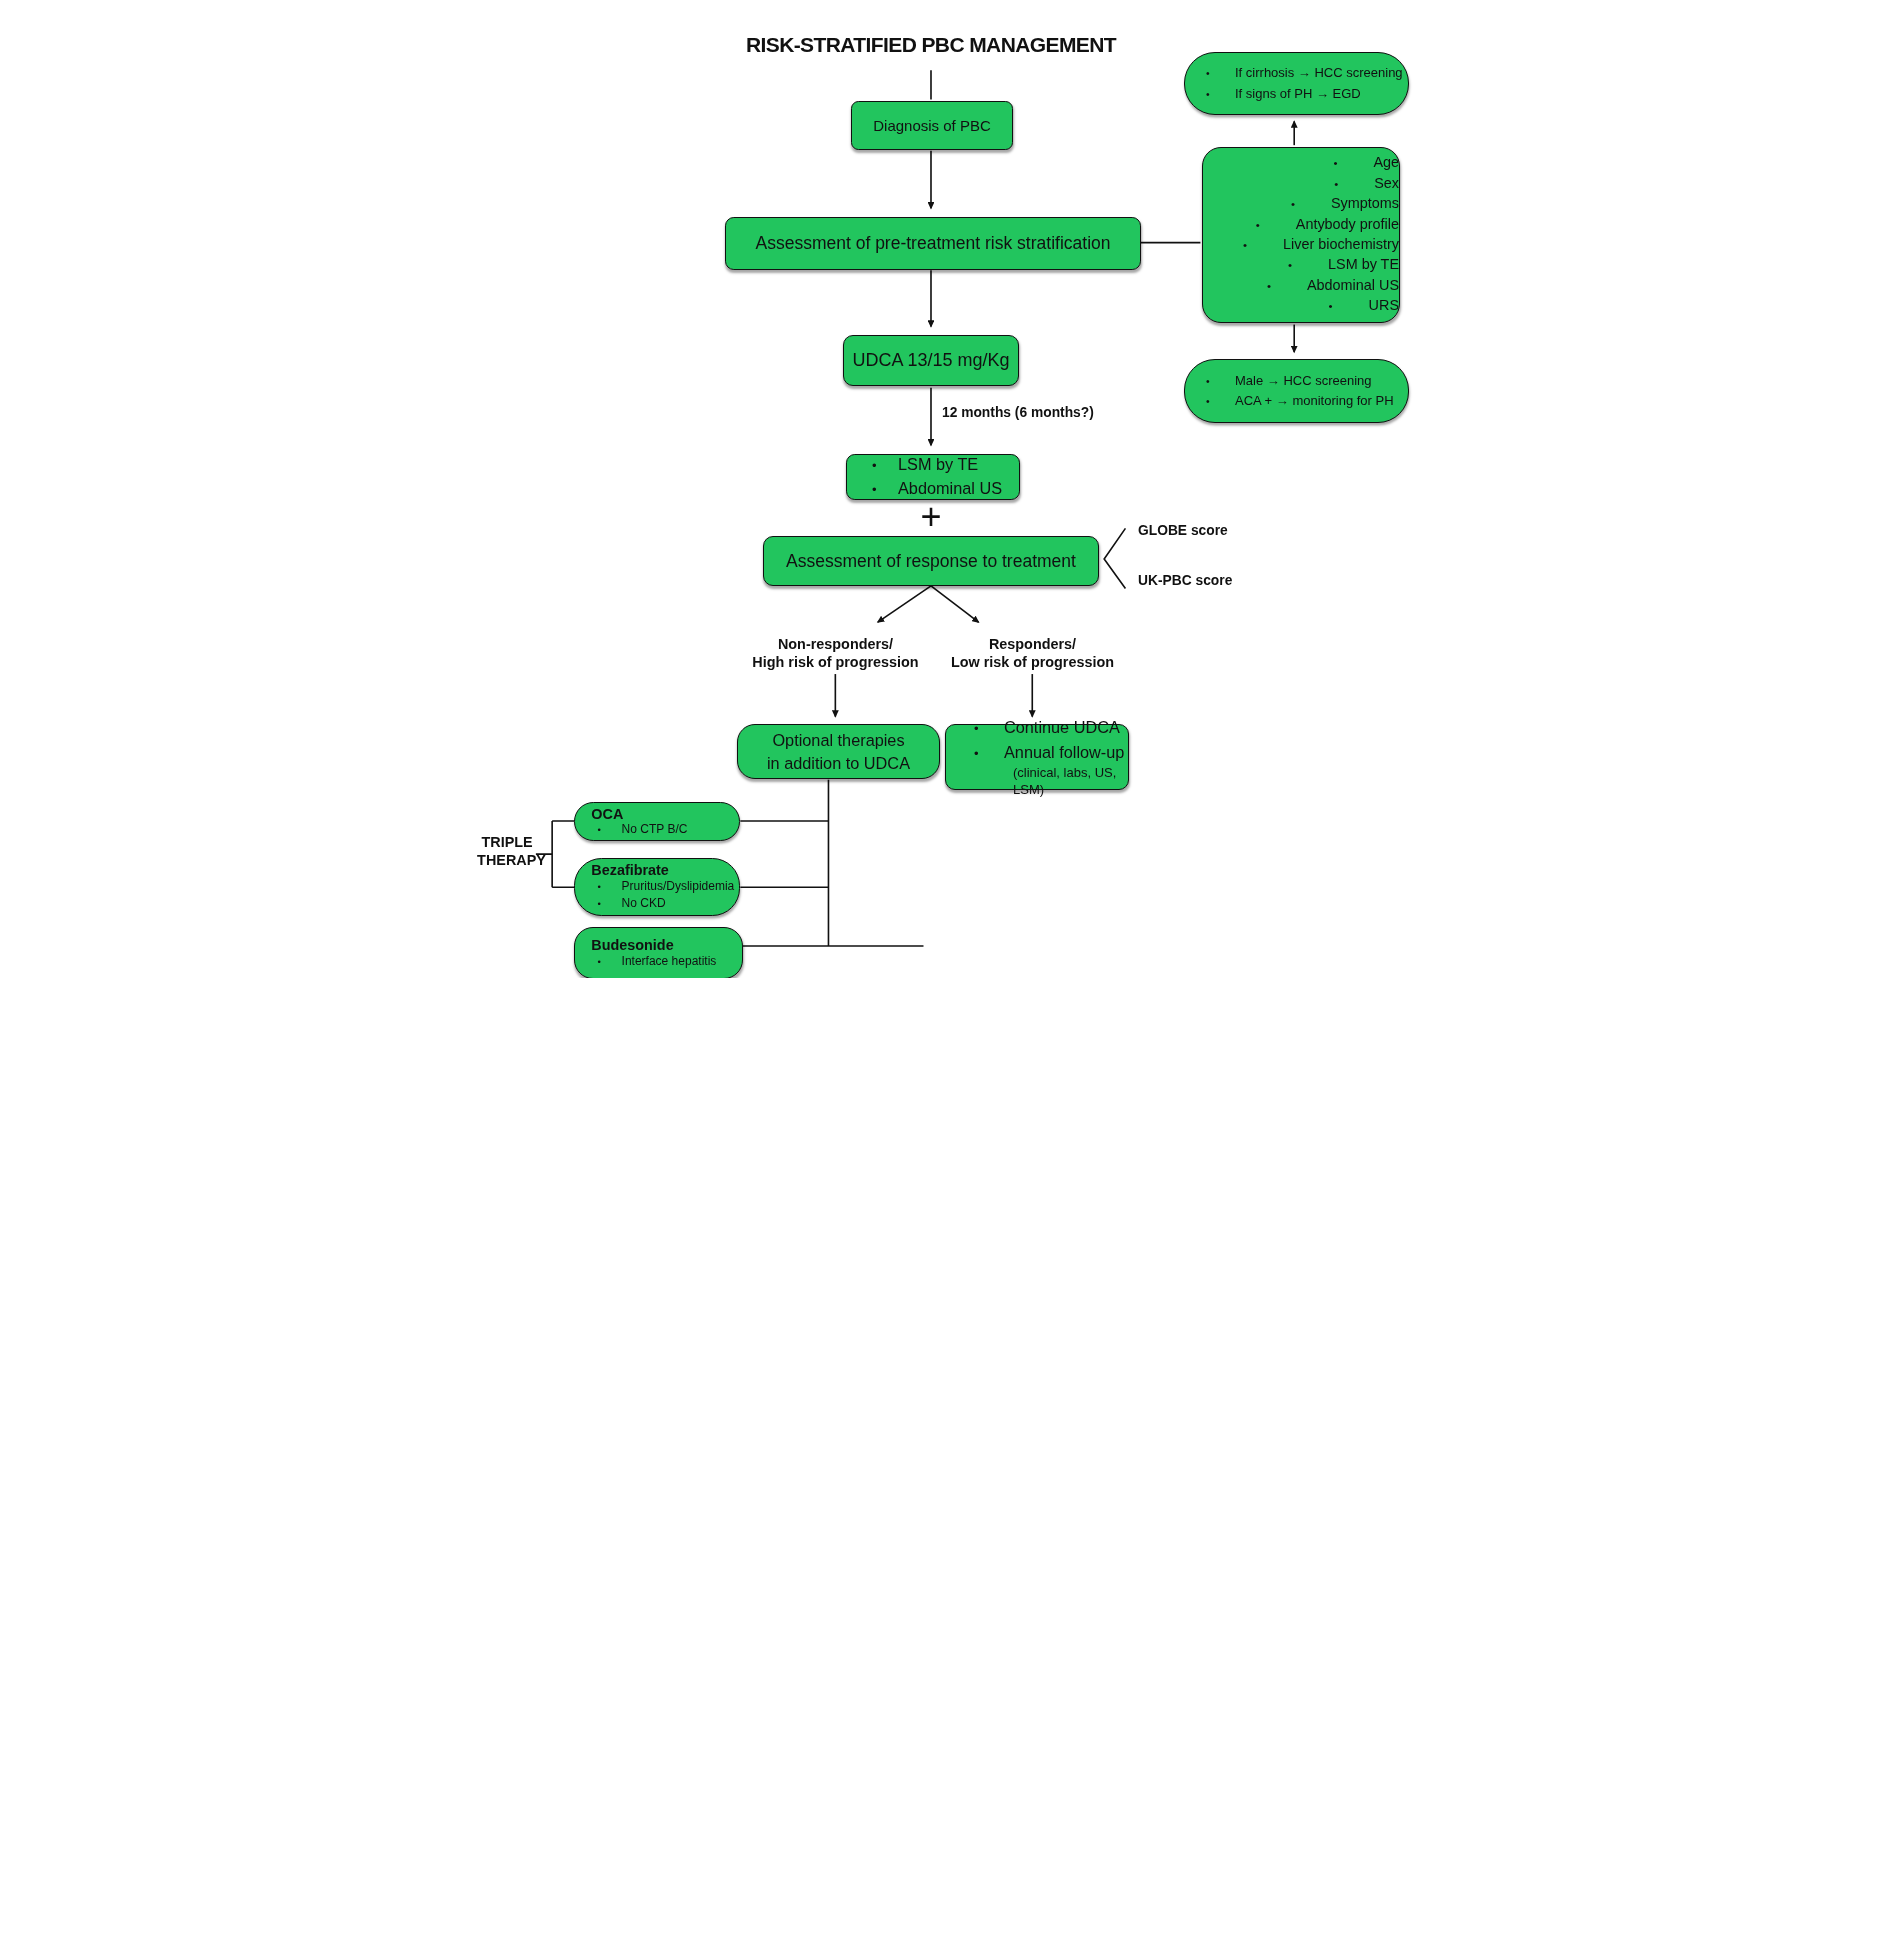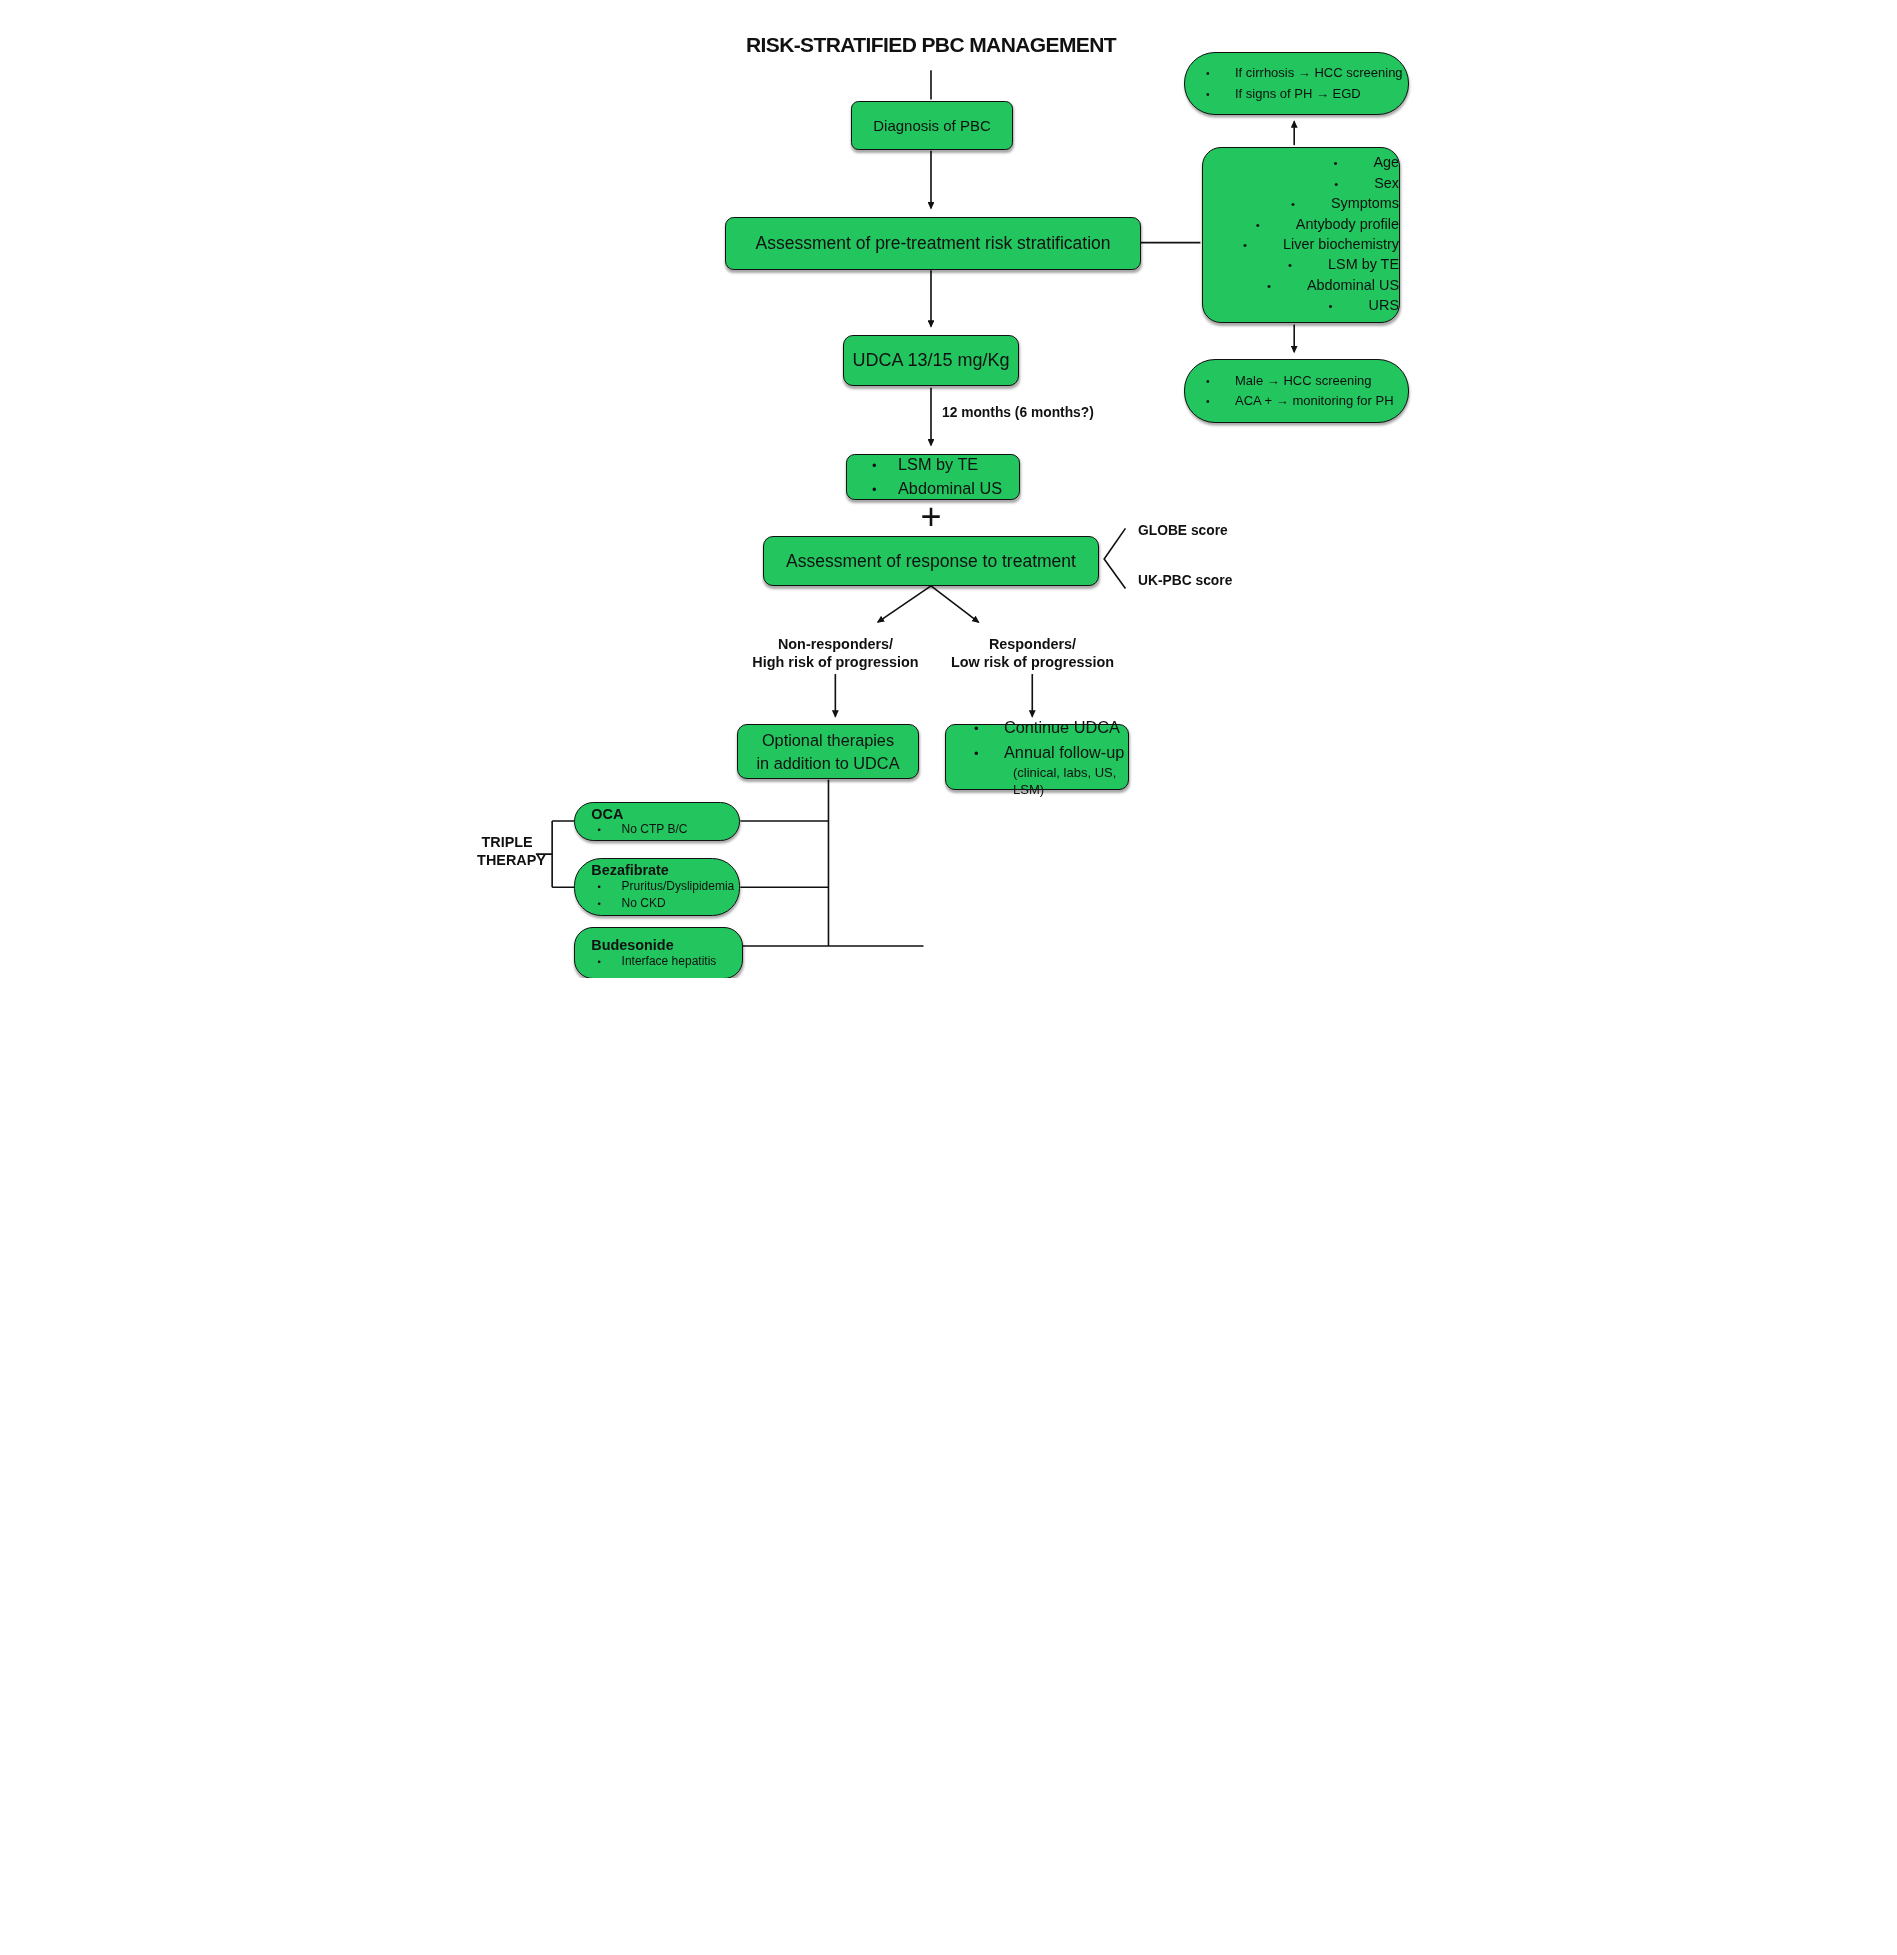--- a/index.html
+++ b/index.html
@@ -16,21 +16,21 @@
   .center2{text-align:center;}
   
   .n-diag{left:377px;top:101px;width:162px;height:49px;font-size:15px;border-radius:7.5px;}
   .n-pre{left:251px;top:217px;width:416px;height:53px;font-size:17.5px;}
   .n-udca{left:369px;top:335px;width:176px;height:51px;font-size:18px;border-radius:10px;}
   .n-lsm{left:372px;top:454px;width:174px;height:46px;font-size:16.3px;}
   .n-lsm .row{line-height:22px;}
   .n-lsm{padding-left:25px;}
   .n-lsm .row::before{width:26px;}
   .n-resp{left:289px;top:536px;width:336px;height:50px;font-size:17.5px;border-radius:10px;}
-  .n-opt{left:263px;top:724px;width:182px;height:55px;font-size:16.3px;border-radius:10px;line-height:23px;}
+  .n-opt{left:263px;top:724px;width:203px;height:55px;font-size:16.3px;border-radius:18px;line-height:23px;}
   .n-cont{left:471px;top:724px;width:184px;height:66px;border-radius:10px;padding-left:28px;}
   .n-cont .row{font-size:16.3px;line-height:22.5px;}
   .n-cont .row::before{width:30px;}
   .n-cont .note{font-size:13px;line-height:16.3px;margin-left:39px;}
   .n-pilltop{left:710px;top:52px;width:225px;height:63px;border-radius:31px;padding-left:21px;}
   .n-pilltop .row,.n-pillbot .row{font-size:13px;line-height:19.4px;}
   .n-pilltop .row::before,.n-pillbot .row::before{width:29px;}
   .n-age{left:728px;top:147px;width:198px;height:176px;border-radius:19px;padding-left:19px;align-items:flex-end;}
   .n-age .row{font-size:14.4px;line-height:19.4px;}
   .n-age .row::before{width:40px;}

